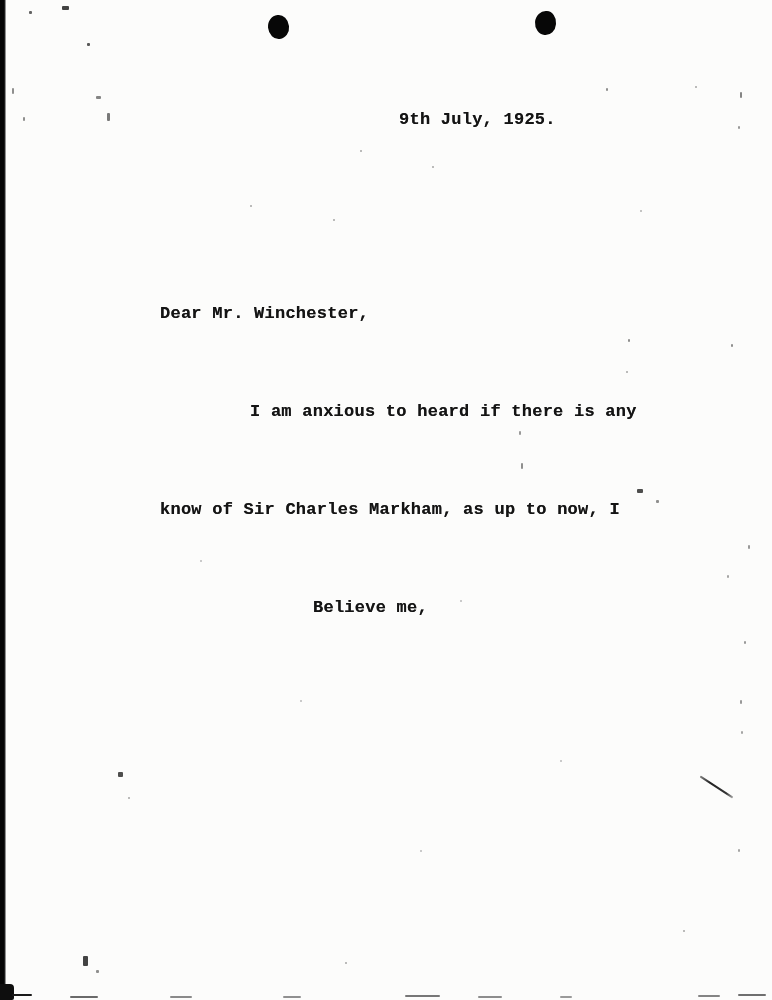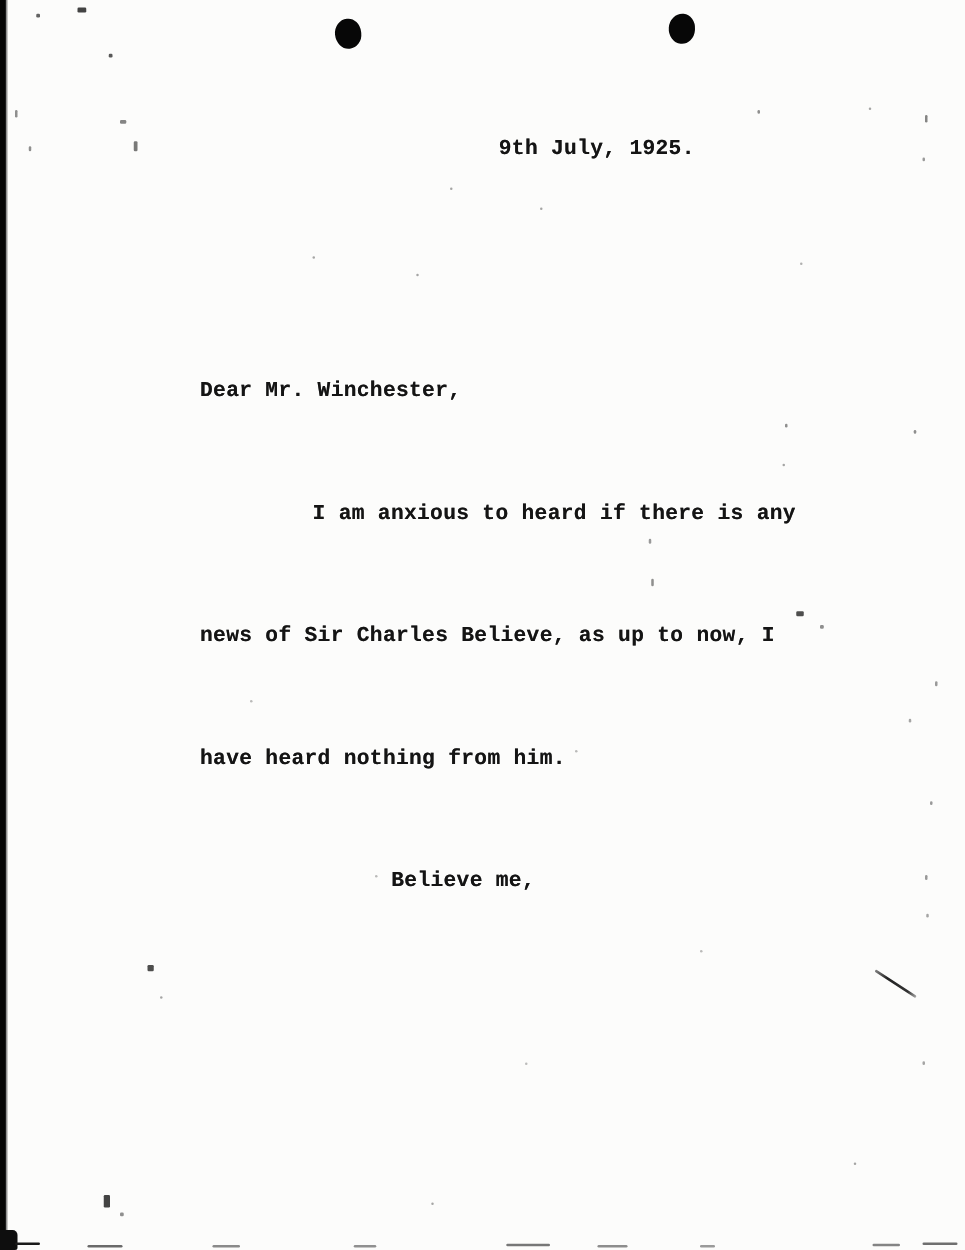--- a/index.html
+++ b/index.html
@@ -58,22 +58,21 @@
   <div class="edge-blob"></div>
 
   <div class="hole hole-1"></div>
   <div class="hole hole-2"></div>
 
   <div class="typed date">9th July, 1925.</div>
 
   <div class="letter-body typed">
     <div class="line">Dear Mr. Winchester,</div>
     <div class="line indent">I am anxious to heard if there is any</div>
-    <div class="line">news of Sir Charles Believe, as up to now, I</div>
-    <div class="line">have heard nothing from him.</div>
+    <div class="line">know of Sir Charles Markham, as up to now, I</div>
     <div class="line indent-close">Believe me,</div>
   </div>
 
   <div class="pen-mark"></div>
 
   <div id="specks">
       <div class="speck" style="left: 62px; top: 6px; width: 7px; height: 4px; opacity: 0.85;"></div>
       <div class="speck" style="left: 29px; top: 11px; width: 3px; height: 3px; opacity: 0.7;"></div>
       <div class="speck" style="left: 87px; top: 43px; width: 3px; height: 3px; opacity: 0.75;"></div>
       <div class="speck" style="left: 12px; top: 88px; width: 2px; height: 6px; opacity: 0.5;"></div>

